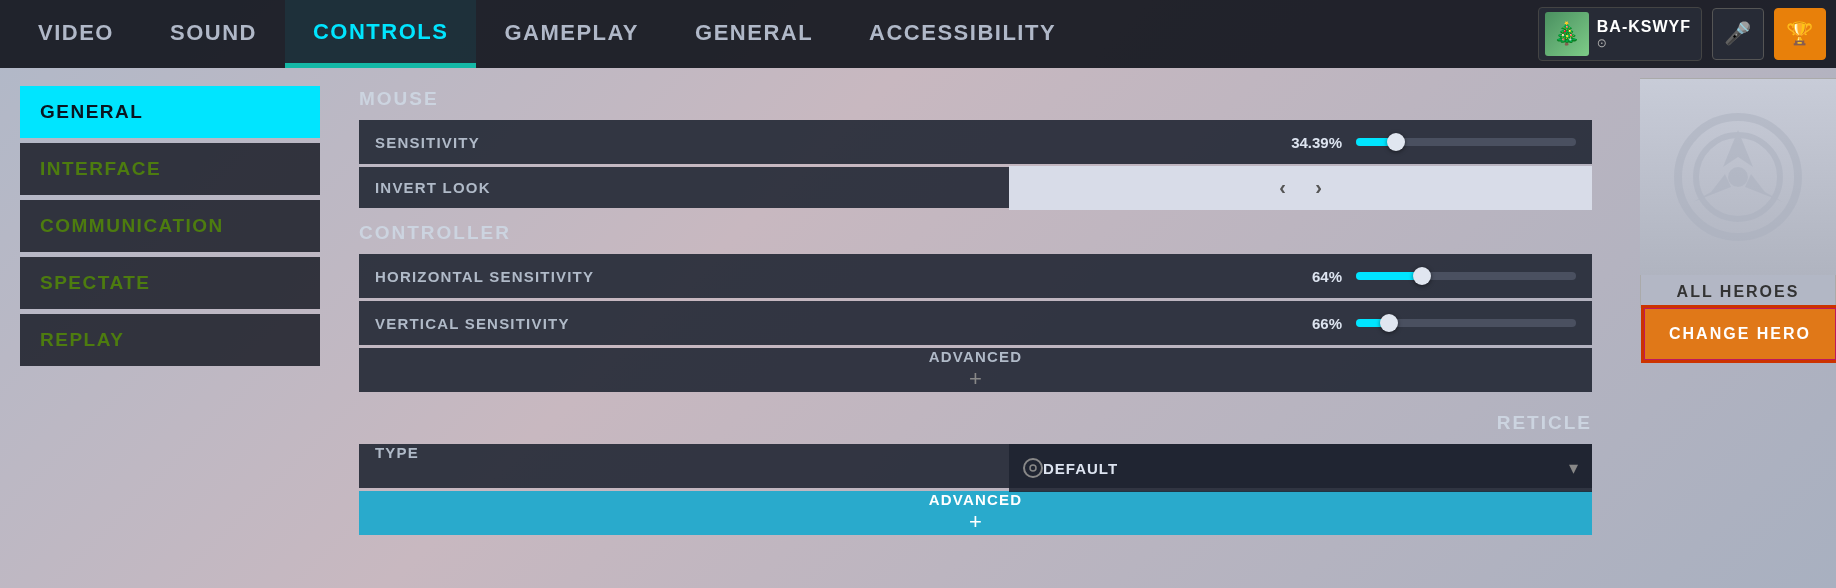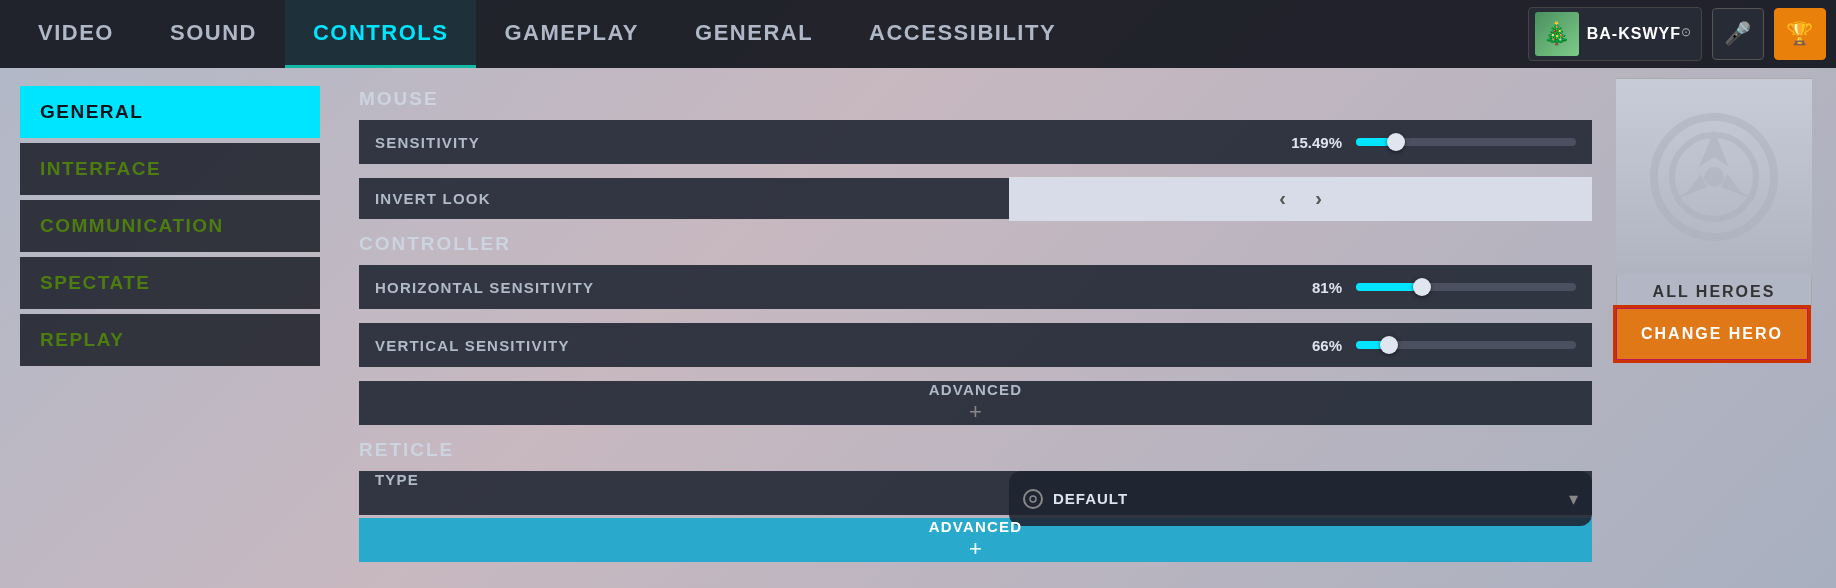--- a/index.html
+++ b/index.html
@@ -30,21 +30,21 @@
       font-size: 22px;
       font-weight: 900;
       letter-spacing: 1.5px;
       color: #b0b8c8;
       cursor: pointer;
       text-transform: uppercase;
       border-bottom: 3px solid transparent;
     }
     .nav-tab.active {
       color: #00e5ff;
-      border-bottom: 3px solid #14b8a6;
+      border-bottom: 5px solid #14b8a6;
       background: rgba(0,229,255,0.07);
     }
 
     .nav-right {
       margin-left: auto;
       display: flex;
       align-items: center;
       gap: 10px;
     }
     .user-info {
@@ -59,21 +59,21 @@
     .avatar {
       width: 44px;
       height: 44px;
       border-radius: 3px;
       background: linear-gradient(135deg, #4a9060, #7ecc88);
       display: flex;
       align-items: center;
       justify-content: center;
       font-size: 22px;
     }
-    .username-block { display: flex; flex-direction: row; }
+    .username-block { display: flex; flex-direction: column; }
     .username {
       font-size: 16px;
       font-weight: 900;
       color: #fff;
       letter-spacing: 1px;
     }
     .steam-icon {
       font-size: 12px;
       color: #aaa;
     }
@@ -142,21 +142,21 @@
       margin-bottom: 10px;
       margin-top: 6px;
       text-transform: uppercase;
     }
 
     .setting-row {
       display: flex;
       align-items: center;
       background: rgba(30,35,48,0.88);
       height: 44px;
-      margin-bottom: 14px;
+      margin-bottom: 3px;
       padding: 0 16px;
     }
     .setting-label {
       font-size: 15px;
       font-weight: 900;
       color: #b0bac8;
       letter-spacing: 1.2px;
       text-transform: uppercase;
       flex: 1;
     }
@@ -295,24 +295,22 @@
       font-weight: 900;
       color: #b0bac8;
       letter-spacing: 1.2px;
       text-transform: uppercase;
     }
     .type-control {
       flex: 1;
       display: flex;
       align-items: center;
       background: rgba(30,35,48,0.88);
-      height: 55px;
+      height: 48px;
       padding: 0 14px;
-      gap: 10px;
-      border-radius: 12px;
     }
     .circle-icon {
       width: 20px;
       height: 20px;
       border-radius: 50%;
       border: 2px solid #888;
       display: flex;
       align-items: center;
       justify-content: center;
     }
@@ -328,21 +326,21 @@
       font-size: 18px;
       color: #888;
     }
 
     
     .right-panel {
       width: 220px;
       flex-shrink: 0;
       display: flex;
       flex-direction: column;
-      align-items: flex-start;
+      align-items: flex-end;
       padding-top: 10px;
     }
     .hero-card {
       width: 196px;
       background: rgba(180,185,200,0.7);
       border: 1px solid #aaa;
       display: flex;
       flex-direction: column;
       align-items: center;
     }
@@ -417,61 +415,61 @@
     <div class="sidebar-item">SPECTATE</div>
     <div class="sidebar-item">REPLAY</div>
   </div>
 
   <div class="settings-panel">
 
     <div class="section-title">MOUSE</div>
 
     <div class="setting-row">
       <span class="setting-label">SENSITIVITY</span>
-      <span class="setting-value">15.49%</span>
+      <span class="setting-value">34.39%</span>
       <div class="slider-track">
         <div class="slider-fill" style="width: 18%;"></div>
         <div class="slider-thumb" style="left: calc(18% - 9px);"></div>
       </div>
     </div>
 
     <div class="invert-row">
       <div class="invert-label-part">INVERT LOOK</div>
       <div class="invert-control">
         <div class="arrow-btn">‹</div>
         <div class="arrow-btn">›</div>
       </div>
     </div>
 
     <div class="section-title" style="margin-top: 14px;">CONTROLLER</div>
 
     <div class="setting-row">
       <span class="setting-label">HORIZONTAL SENSITIVITY</span>
-      <span class="setting-value">81%</span>
+      <span class="setting-value">64%</span>
       <div class="slider-track">
         <div class="slider-fill" style="width: 30%; background: #00e5ff;"></div>
         <div class="slider-thumb" style="left: calc(30% - 9px);"></div>
       </div>
     </div>
 
     <div class="setting-row">
       <span class="setting-label">VERTICAL SENSITIVITY</span>
       <span class="setting-value">66%</span>
       <div class="slider-track">
         <div class="slider-fill" style="width: 15%; background: #00e5ff;"></div>
         <div class="slider-thumb" style="left: calc(15% - 9px);"></div>
       </div>
     </div>
 
     <div class="advanced-row">
       <span class="advanced-label">ADVANCED</span>
       <span class="plus-icon">+</span>
     </div>
 
-    <div class="section-title" style="margin-top: 14px;">RETICLE</div>
+    <div class="section-title" style="margin-top: 20px; text-align: right;">RETICLE</div>
 
     <div class="type-row">
       <div class="type-label-part">TYPE</div>
       <div class="type-control">
         <div class="circle-icon">
           <svg width="10" height="10" viewBox="0 0 10 10">
               <circle cx="5" cy="5" r="3" stroke="#888" stroke-width="1.5" fill="none"></circle>
             </svg>
         </div>
         <span class="type-value">DEFAULT</span>

